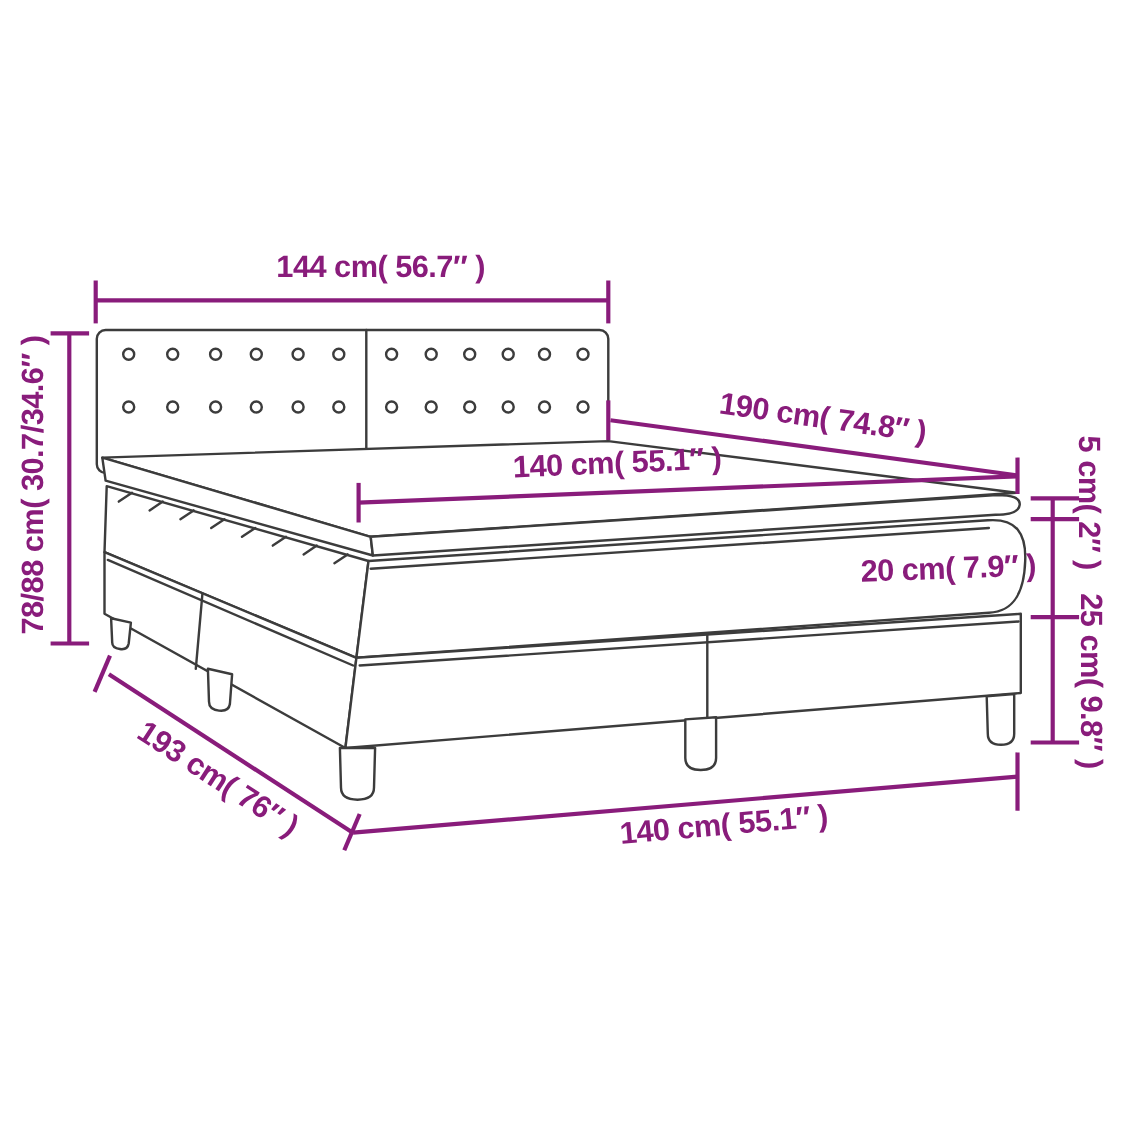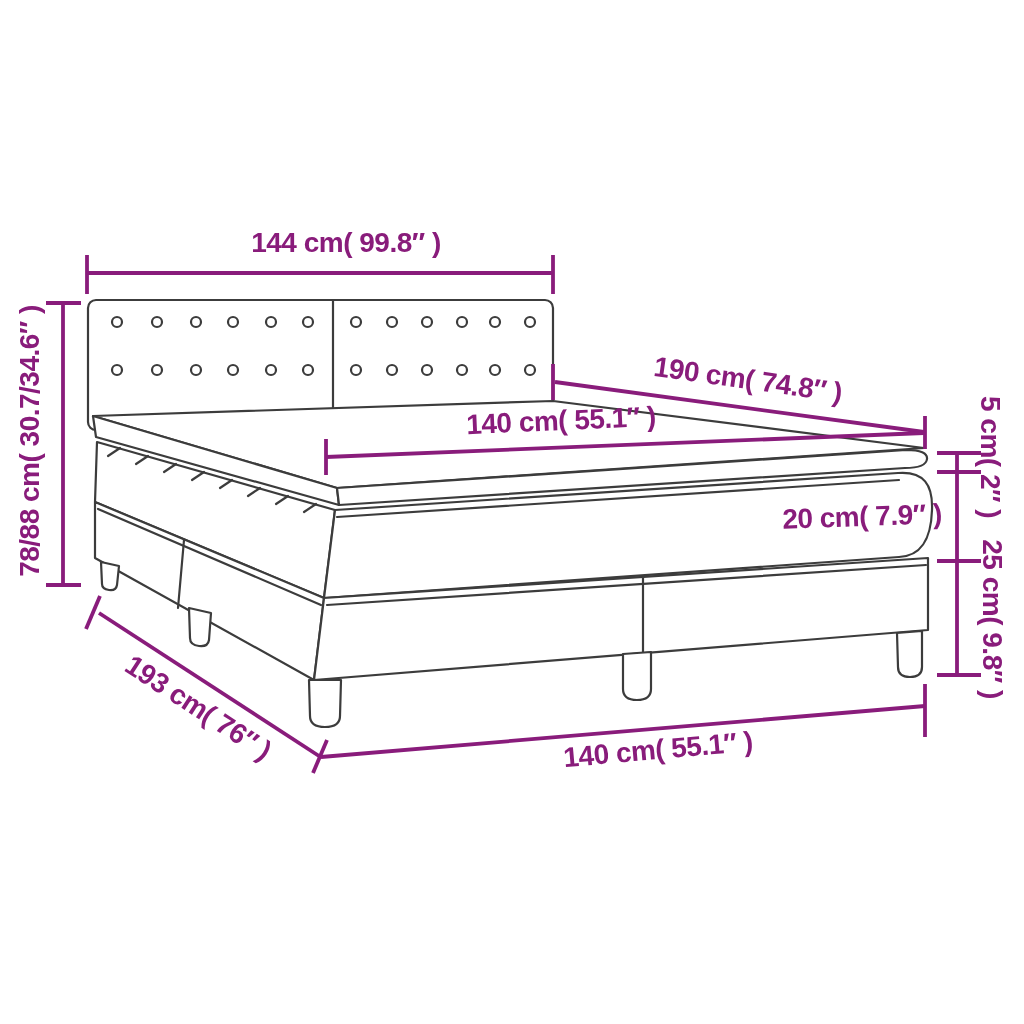--- a/index.html
+++ b/index.html
@@ -147,21 +147,21 @@
         <line x1="327" y1="740" x2="313" y2="773"></line>
       </g>
 
       <g>
         <line x1="321" y1="757" x2="925" y2="706"></line>
         <line x1="925" y1="684" x2="925" y2="737"></line>
       </g>
     </g>
   </svg>
 
-  <div class="dim-label lab-headboard-width">144 cm( 99.8″ )</div>
+  <div class="dim-label lab-headboard-width">144 cm( 56.7″ )</div>
   <div class="dim-label lab-overall-height">78/88 cm( 30.7/34.6″ )</div>
   <div class="dim-label lab-mattress-length">190 cm( 74.8″ )</div>
   <div class="dim-label lab-mattress-width">140 cm( 55.1″ )</div>
   <div class="dim-label lab-topper-thickness">5 cm( 2″ )</div>
   <div class="dim-label lab-mattress-thickness">20 cm( 7.9″ )</div>
   <div class="dim-label lab-base-height">25 cm( 9.8″ )</div>
   <div class="dim-label lab-base-length">193 cm( 76″ )</div>
   <div class="dim-label lab-base-width">140 cm( 55.1″ )</div>
 </div>
 

